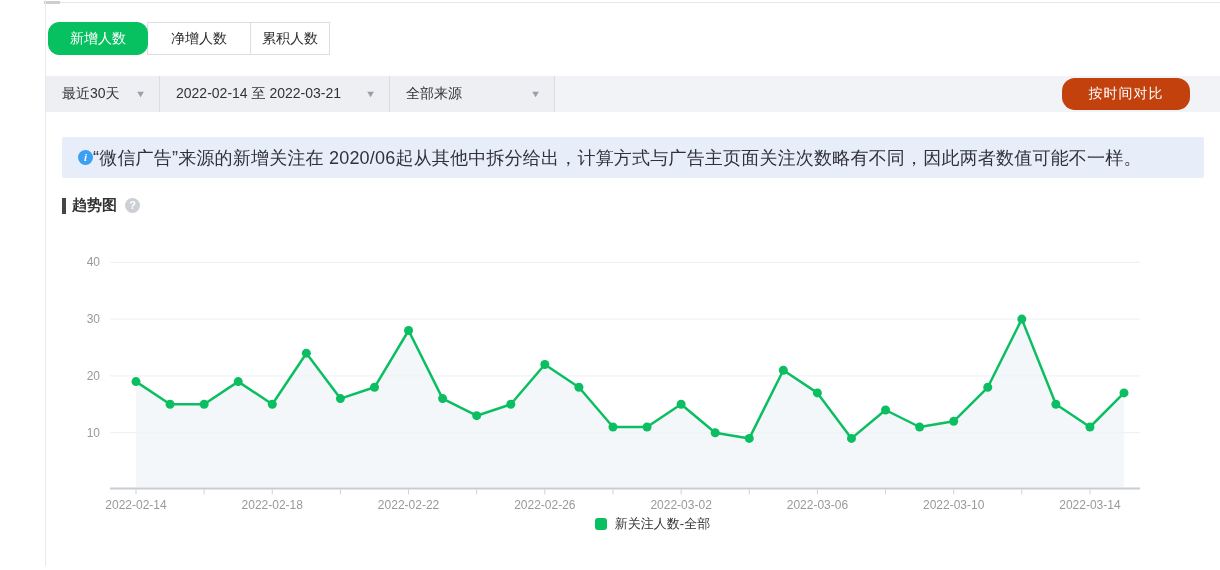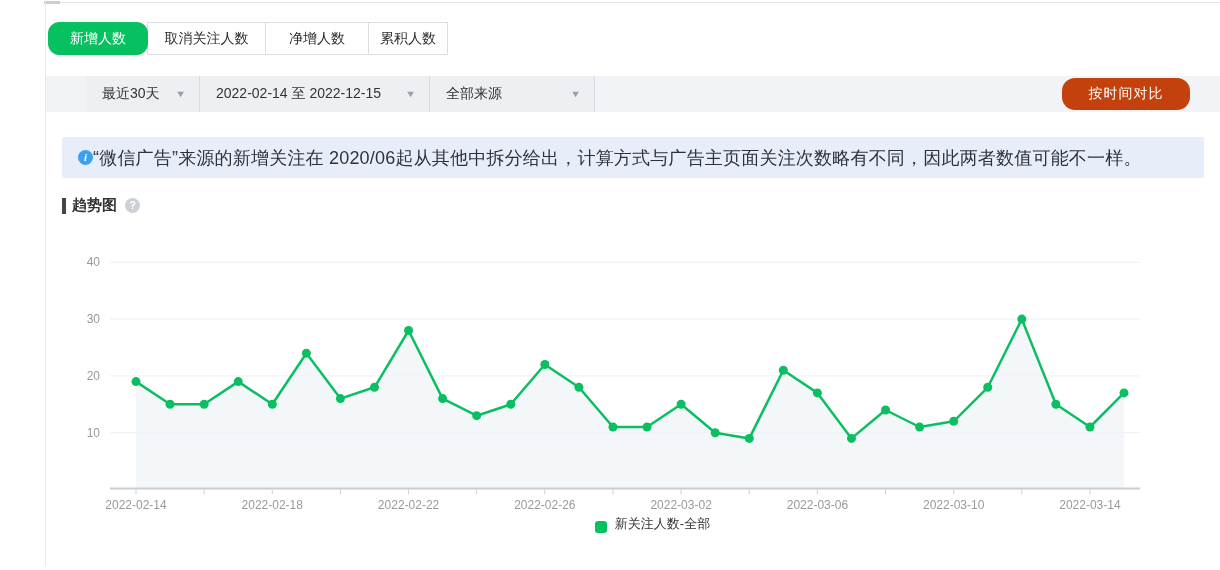--- a/index.html
+++ b/index.html
@@ -15,21 +15,21 @@
   
   #tabs { top:22px; left:48px; display:flex; }
   .tab { height:33px; line-height:31px; font-size:14px; color:#2e2e2e; background:#fff;
     border:1px solid #dcdee1; margin-left:-1px; text-align:center; cursor:pointer; }
   .tab:first-child { margin-left:0; }
   .tab.active { background:#07c160; border-color:#07c160; color:#fff; position:relative; z-index:2;border-radius:11px; }
   .tab-0 { width:100px; } .tab-1 { width:119px; } .tab-2 { width:104px; } .tab-3 { width:80px; }
 
   
   #filter-bar { top:76px; left:46px; right:0; height:36px; background:#f2f3f6; }
-  #filter-group { position:absolute; top:0; left:0; height:36px; display:flex; background:#edeff2;margin-left:40px; }
+  #filter-group { position:absolute; top:0; left:0; height:36px; display:flex; background:#edeff2; }
   .filter-seg { height:36px; display:flex; align-items:center; justify-content:space-between;
     padding:0 14px 0 16px; border-right:1px solid #d9dce0; font-size:14px; color:#333; cursor:pointer; }
   .seg-0 { width:114px; } .seg-1 { width:230px; } .seg-2 { width:165px;gap:14px; }
   .caret { font-size:9px; color:#9aa0a8; transform:scaleX(1.25); margin-left:10px; }
   #compare-btn { position:absolute; top:2px; right:30px; width:128px; height:32px; background:#c2410c;
     color:#fff; font-size:14px; border:none; border-radius:13px; cursor:pointer;
     font-family:inherit; letter-spacing:1px; }
 
   
   #notice { top:137px; left:62px; right:16px; height:41px; background:#e8eef9; border-radius:2px;
@@ -44,48 +44,47 @@
   #section-bar { width:4px; height:16px; background:#454545; margin-right:6px; }
   #section-title { font-size:15px; color:#333; font-weight:700; }
   #help-icon { width:15px; height:15px; border-radius:50%; background:#ccd0d5; color:#fff;
     font-size:11px; font-weight:bold; line-height:15px; text-align:center; margin-left:8px; cursor:pointer; }
 
   
   #trend-svg { position:absolute; top:0; left:0; width:1220px; height:570px; }
   svg text { font-family:"Liberation Sans","DejaVu Sans",sans-serif; }
 
   
-  #legend { top:515px; left:85px; right:0; display:flex; align-items:flex-end; justify-content:center; }
+  #legend { top:515px; left:85px; right:0; display:flex; align-items:center; justify-content:center; }
   #legend-swatch { width:12px; height:12px; border-radius:3px; background:#07c160; margin-right:8px; }
   #legend-label { font-size:13px; color:#333; }
 </style>
 </head>
 <body>
 
 <div id="stage">
 
   <div id="top-divider" class="abs"></div>
   <div id="top-divider-dark" class="abs"></div>
   <div id="left-divider" class="abs"></div>
 
   <div id="tabs" class="abs">
     <div class="tab tab-0 active">新增人数</div>
-    <div class="tab tab-1">取消关注人数</div>
     <div class="tab tab-2">净增人数</div>
     <div class="tab tab-3">累积人数</div>
   </div>
 
   <div id="filter-bar" class="abs">
     <div id="filter-group">
       <div class="filter-seg seg-0">
         <span>最近30天</span>
         <span class="caret">▼</span>
       </div>
       <div class="filter-seg seg-1">
-        <span>2022-02-14 至 2022-12-15</span>
+        <span>2022-02-14 至 2022-03-21</span>
         <span class="caret">▼</span>
       </div>
       <div class="filter-seg seg-2">
         <span>全部来源</span>
         <span class="caret">▼</span>
       </div>
     </div>
     <button id="compare-btn">按时间对比</button>
   </div>
 

